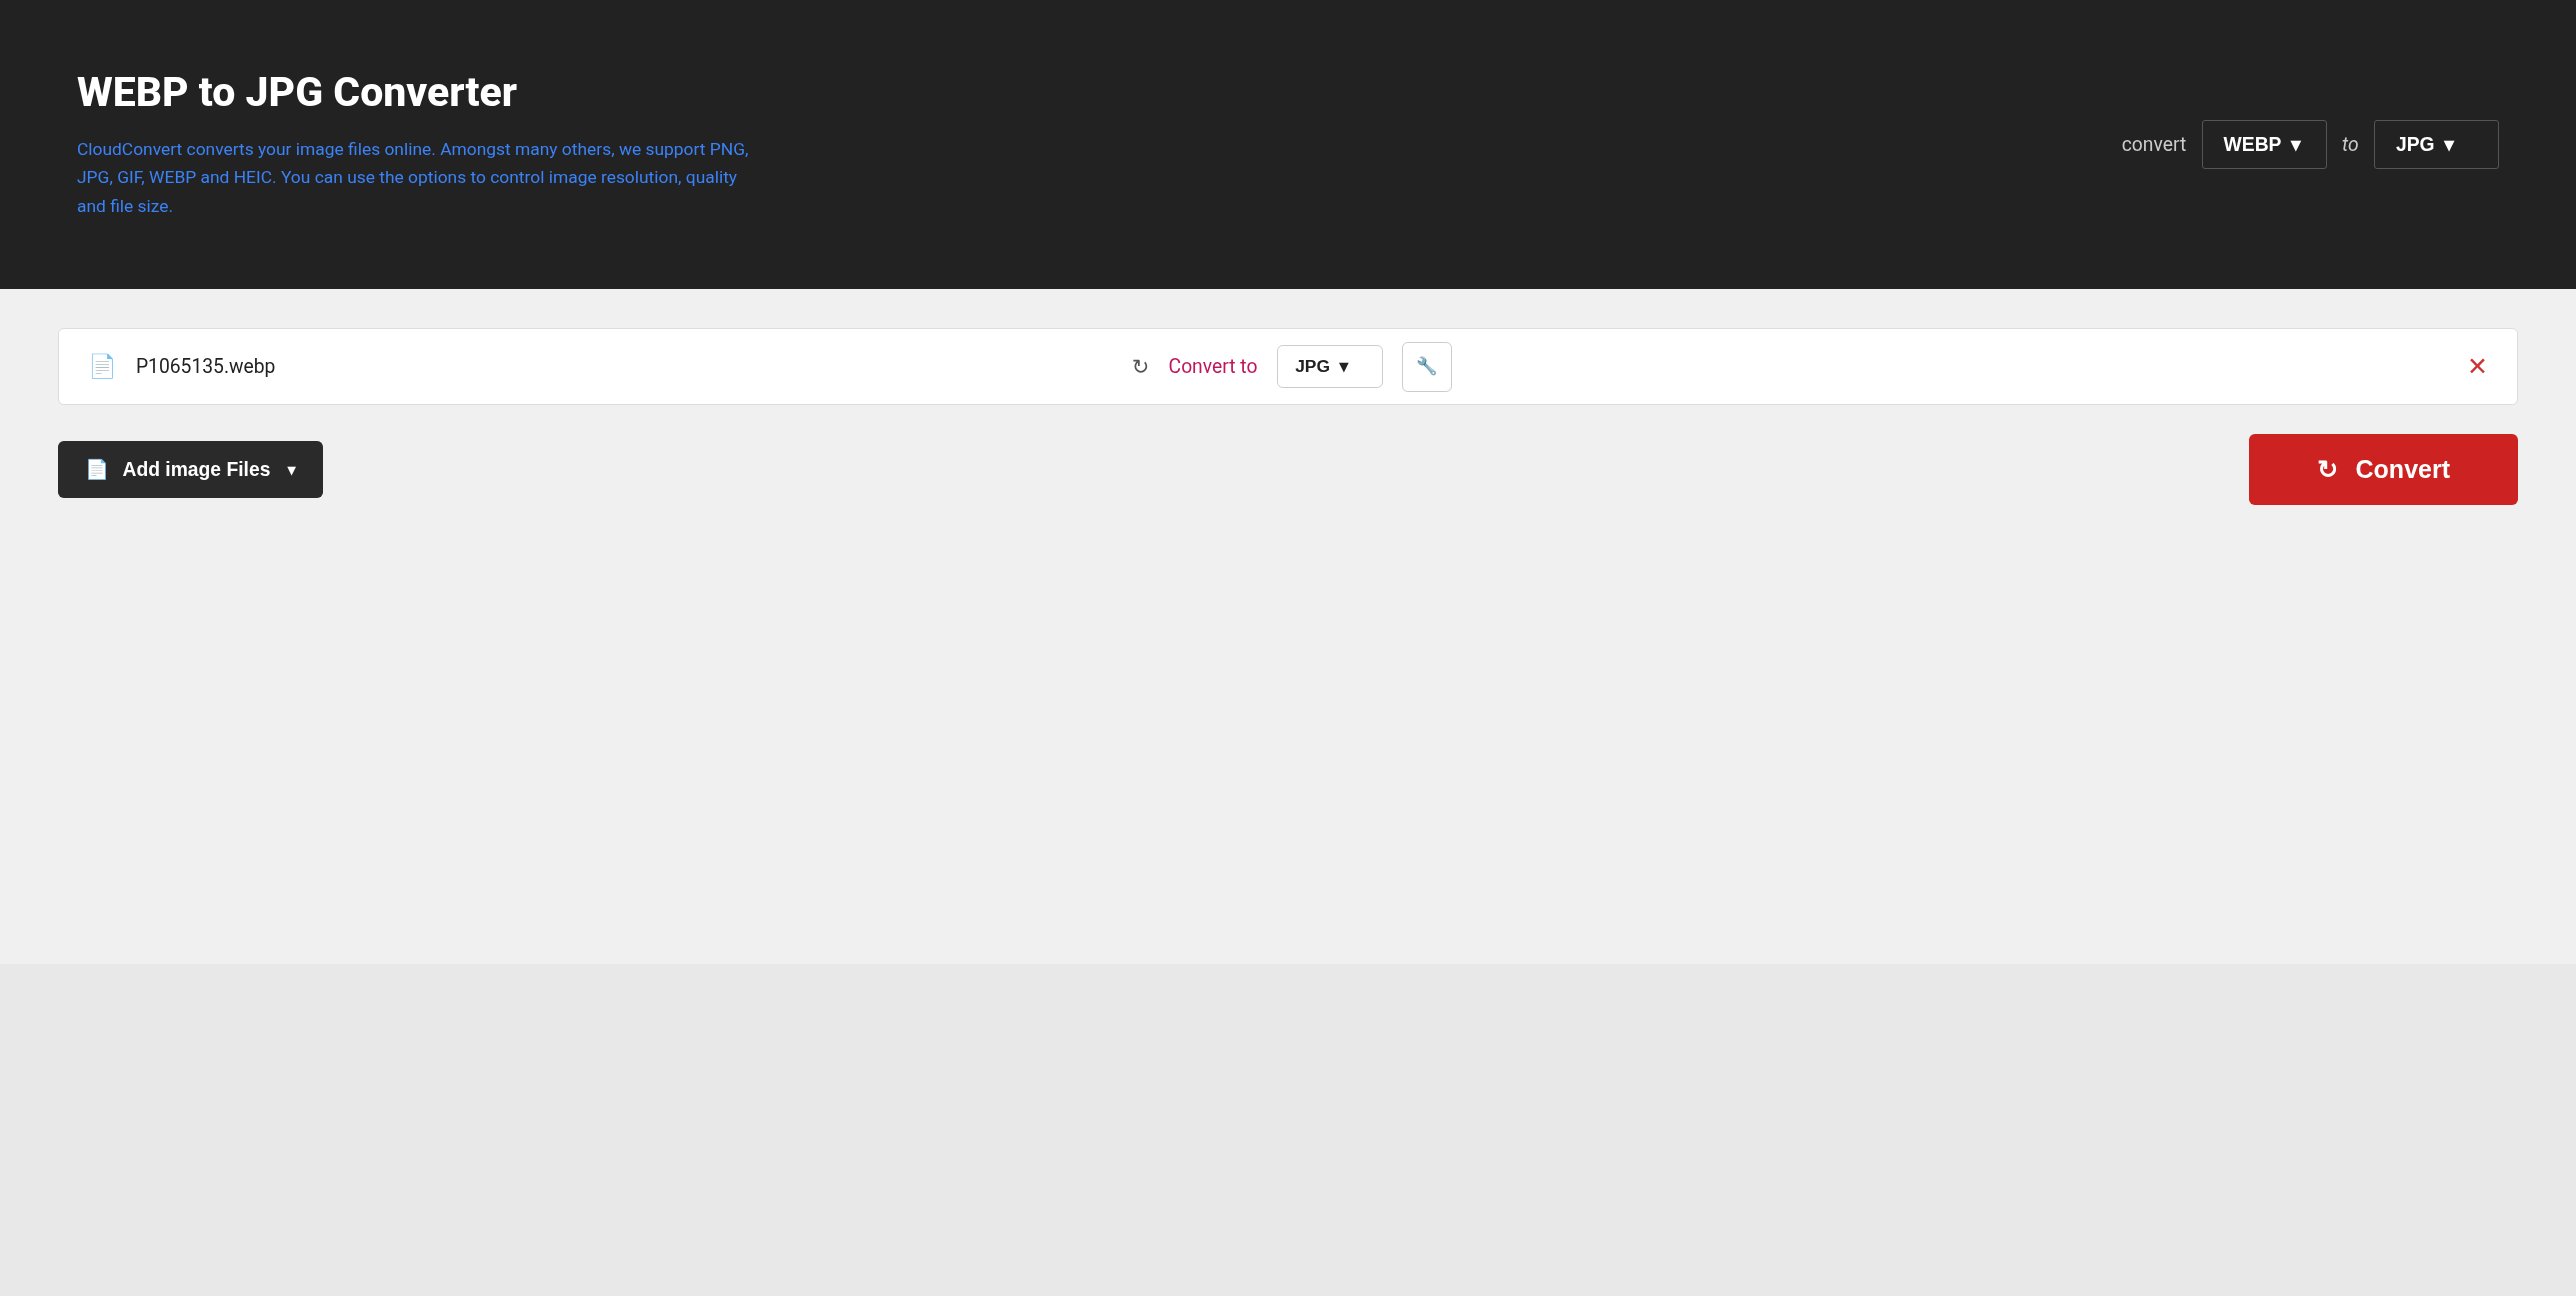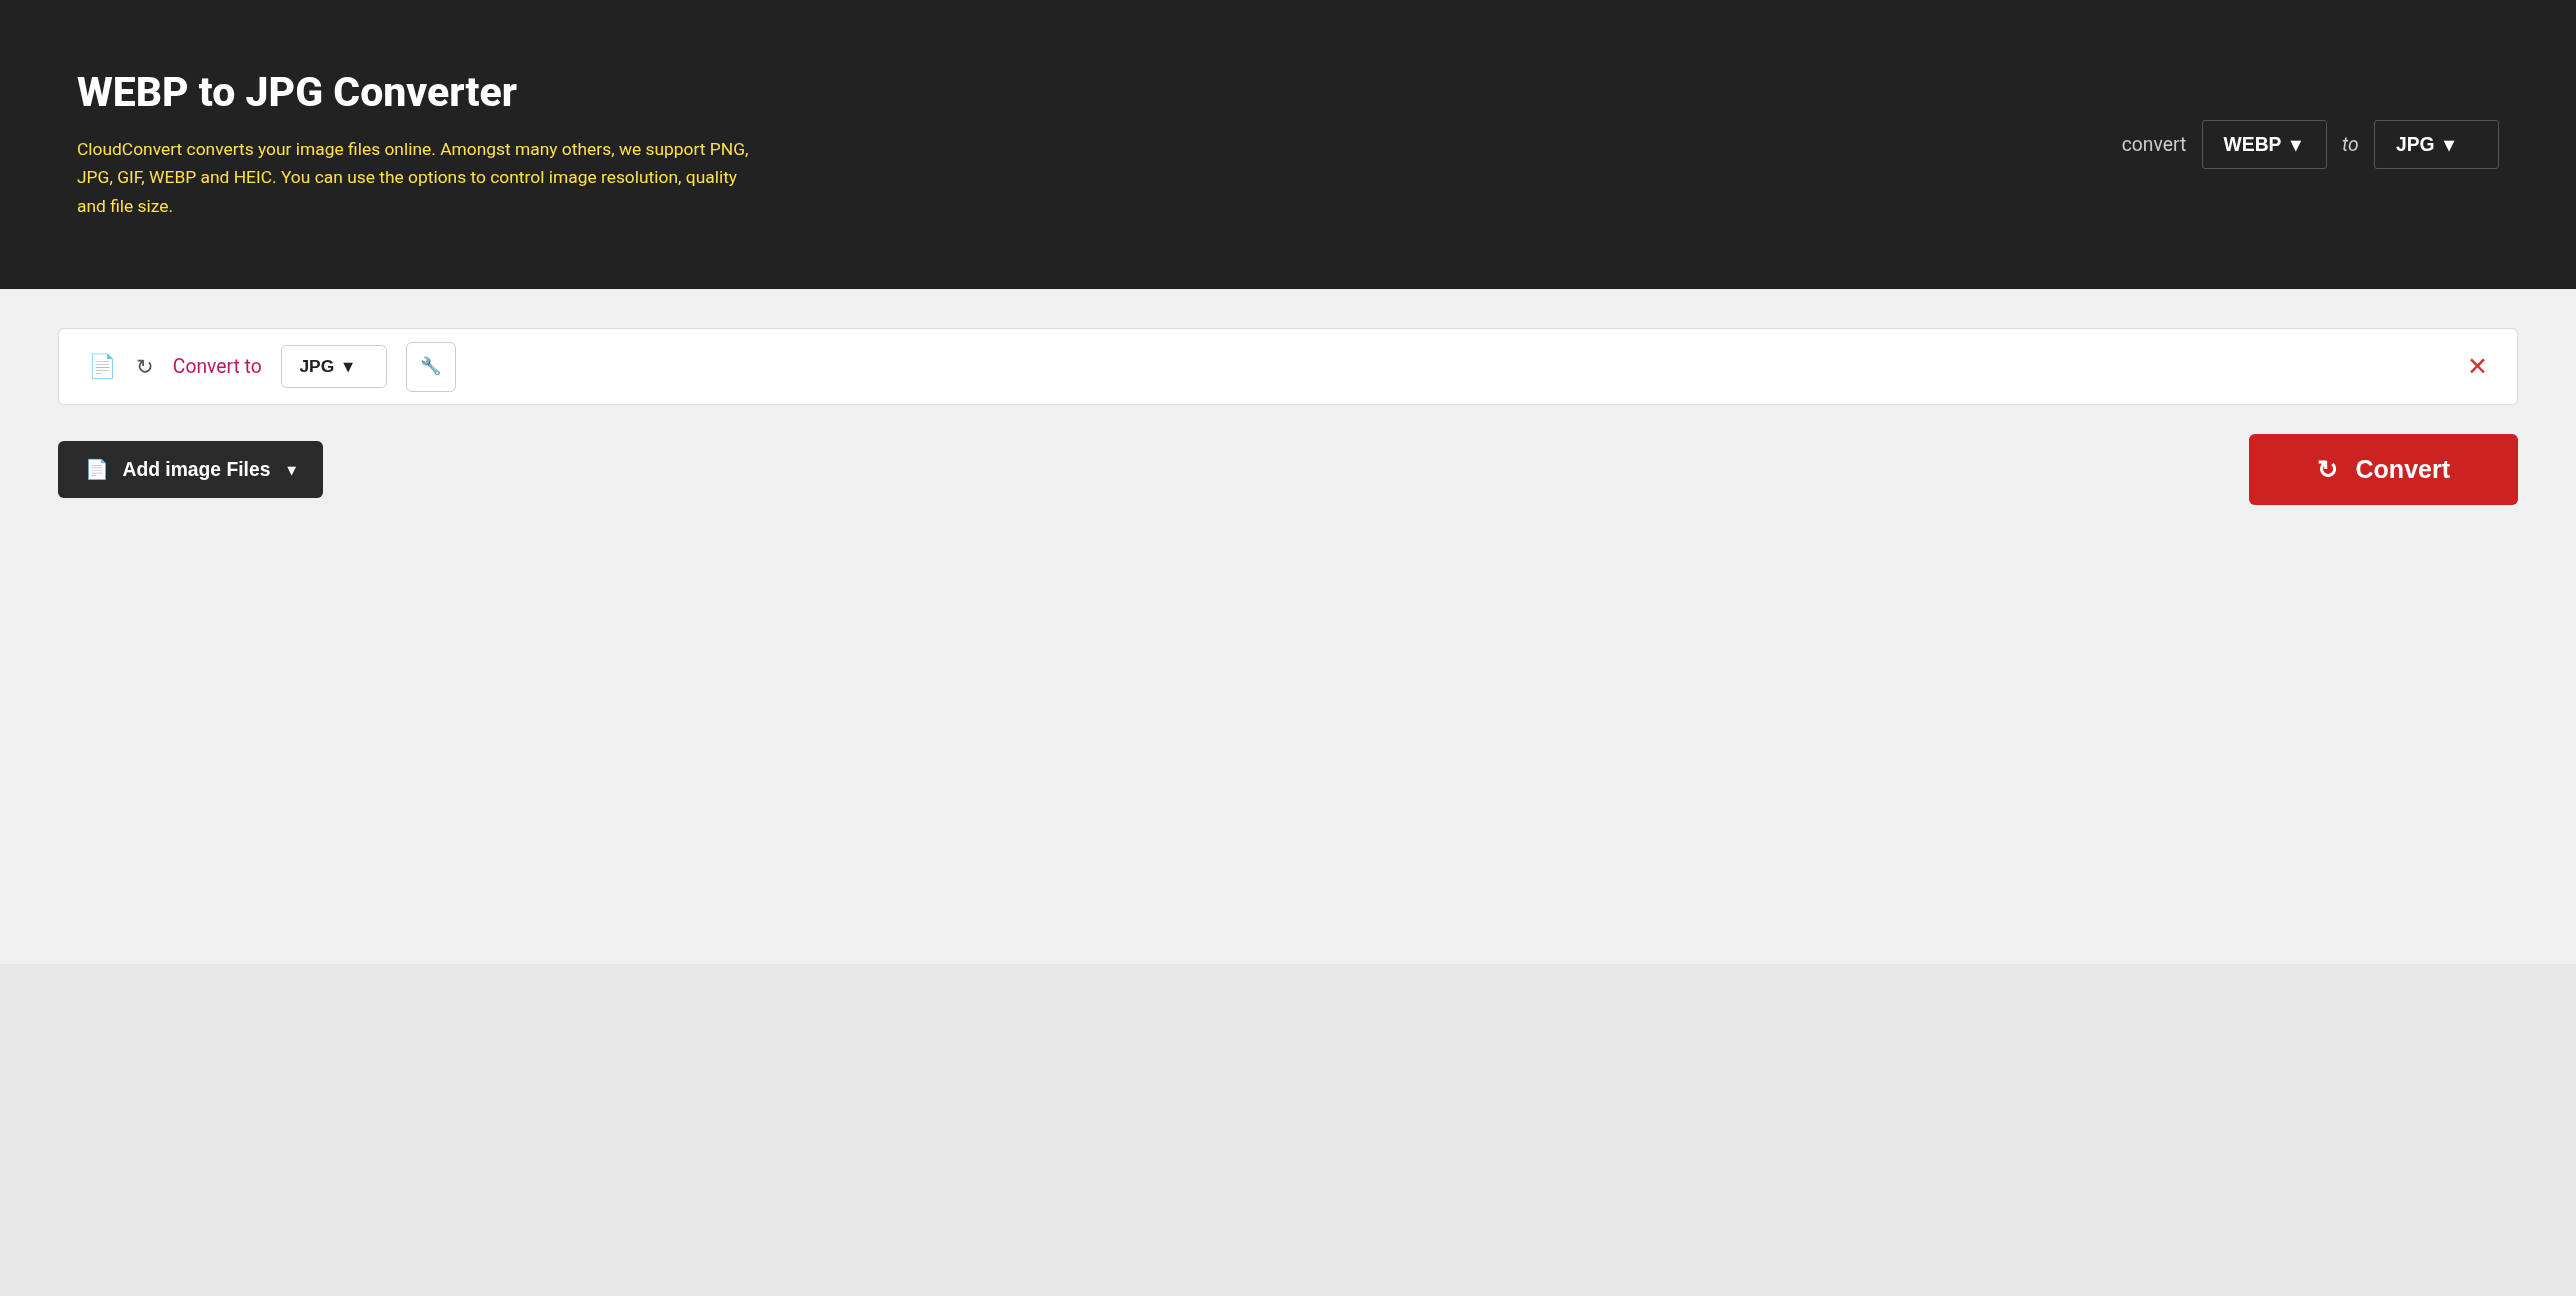--- a/index.html
+++ b/index.html
@@ -18,21 +18,21 @@
       max-width: 675px;
     }
     .header-title {
       color: #ffffff;
       font-size: 41px;
       font-weight: 800;
       margin-bottom: 17.4px;
       line-height: 1.2;
     }
     .header-desc {
-      color: #fde047;
+      color: #3b82f6;
       font-size: 17.4px;
       line-height: 1.65;
     }
     .header-right {
       display: flex;
       align-items: center;
       gap: 15.4px;
       flex-shrink: 0;
     }
     .header-convert-label {
@@ -201,20 +201,21 @@
       <span>JPG</span>
       <span>▾</span>
     </button>
   </div>
 </div>
 
 <div class="main">
 
   <div class="file-row">
     <span class="file-icon">📄</span>
+    <span class="file-name">P1065135.webp</span>
     <span class="refresh-icon-small">↻</span>
     <span class="convert-to-label">Convert to</span>
     <button class="format-select-btn">
       <span>JPG</span>
       <span>▾</span>
     </button>
     <button class="wrench-btn">
       <span>🔧</span>
     </button>
     <div class="spacer"></div>

